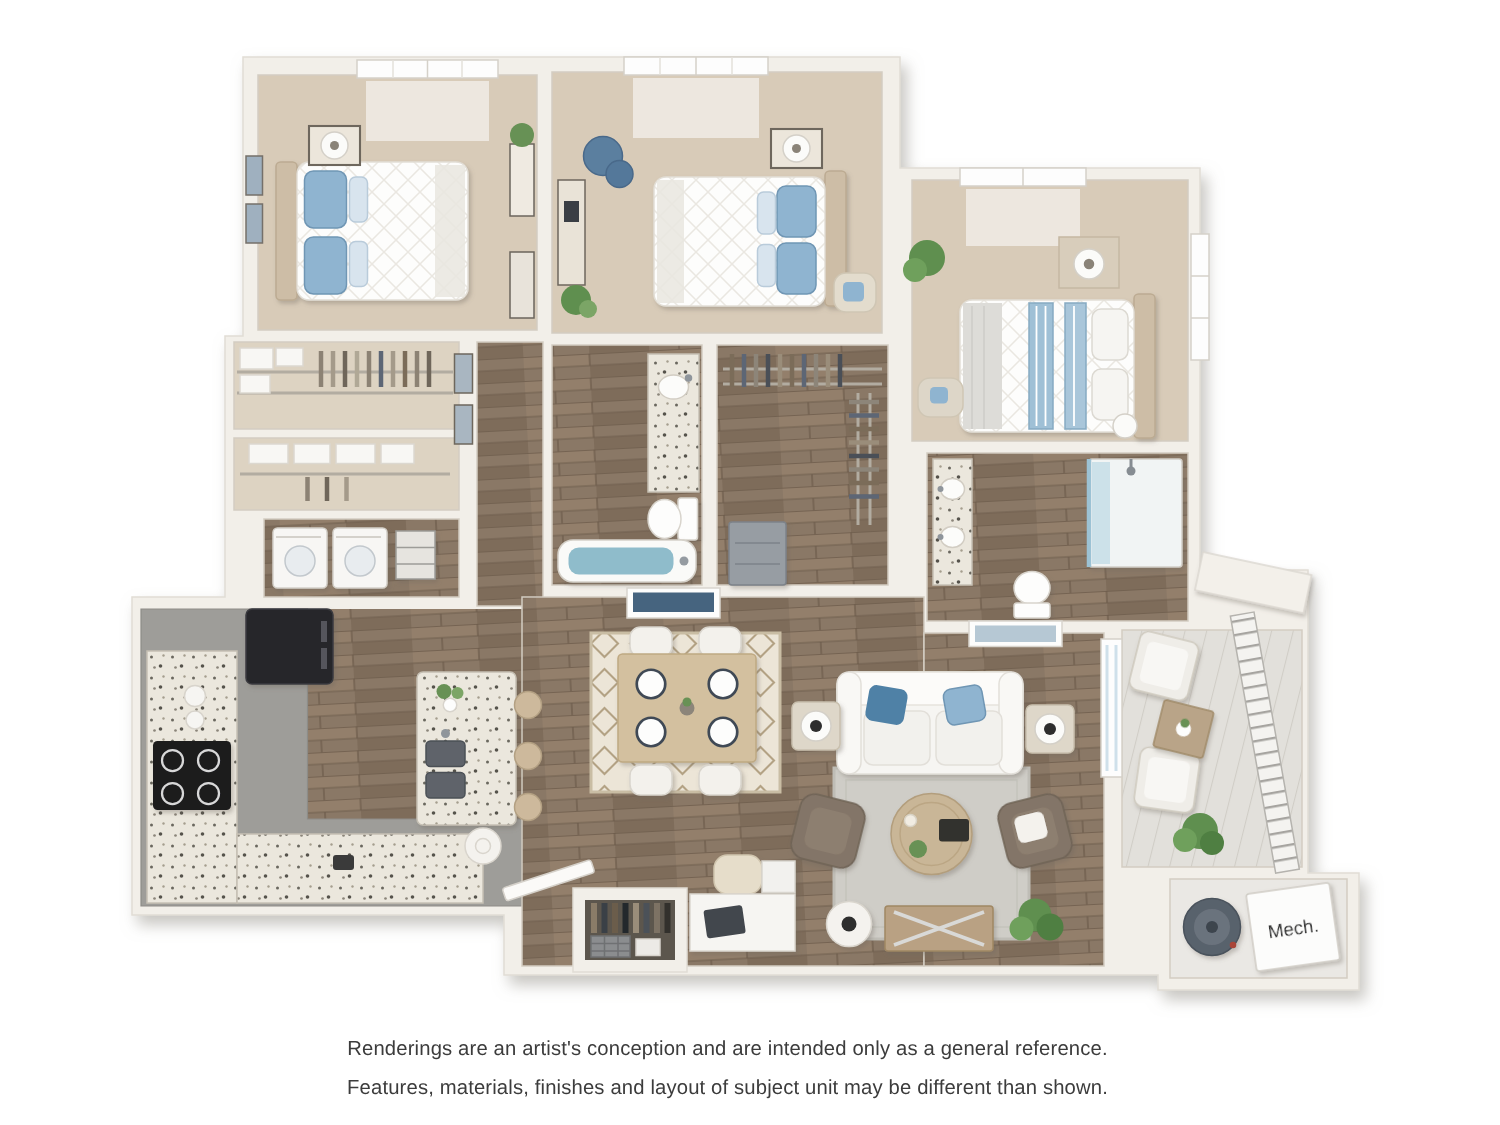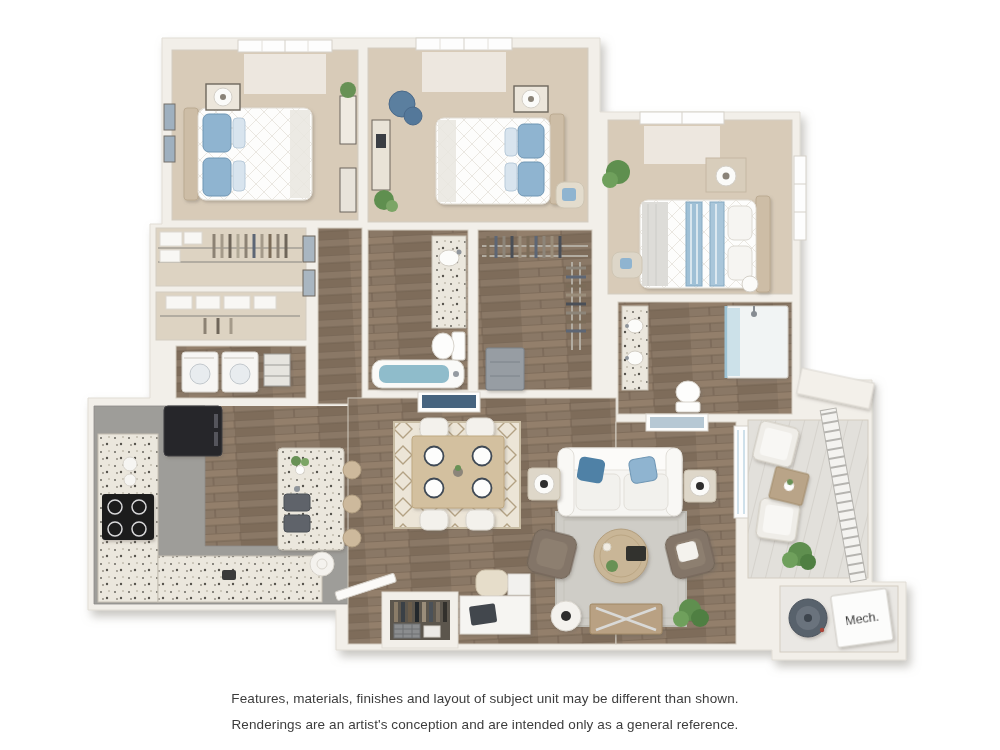--- a/index.html
+++ b/index.html
@@ -490,16 +490,16 @@
       <circle cx="822" cy="630" r="2.2" fill="#a94438"></circle>
     </g>
     <g filter="url(#sh2)" transform="rotate(-8 862 618)">
       <rect x="834" y="592" width="56" height="52" rx="2" fill="#fcfcfb" stroke="#cfccc5"></rect>
       <text x="862" y="623" text-anchor="middle" font-size="12.5" fill="#2c2c2c">Mech.</text>
     </g>
   </g>
 </svg>
 
 <div class="disclaimer">
+  <div>Renderings are an artist's conception and are intended only as a general reference.</div>
   <div>Features, materials, finishes and layout of subject unit may be different than shown.</div>
-  <div>Renderings are an artist's conception and are intended only as a general reference.</div>
 </div>
 </div>
 
 </body></html>

